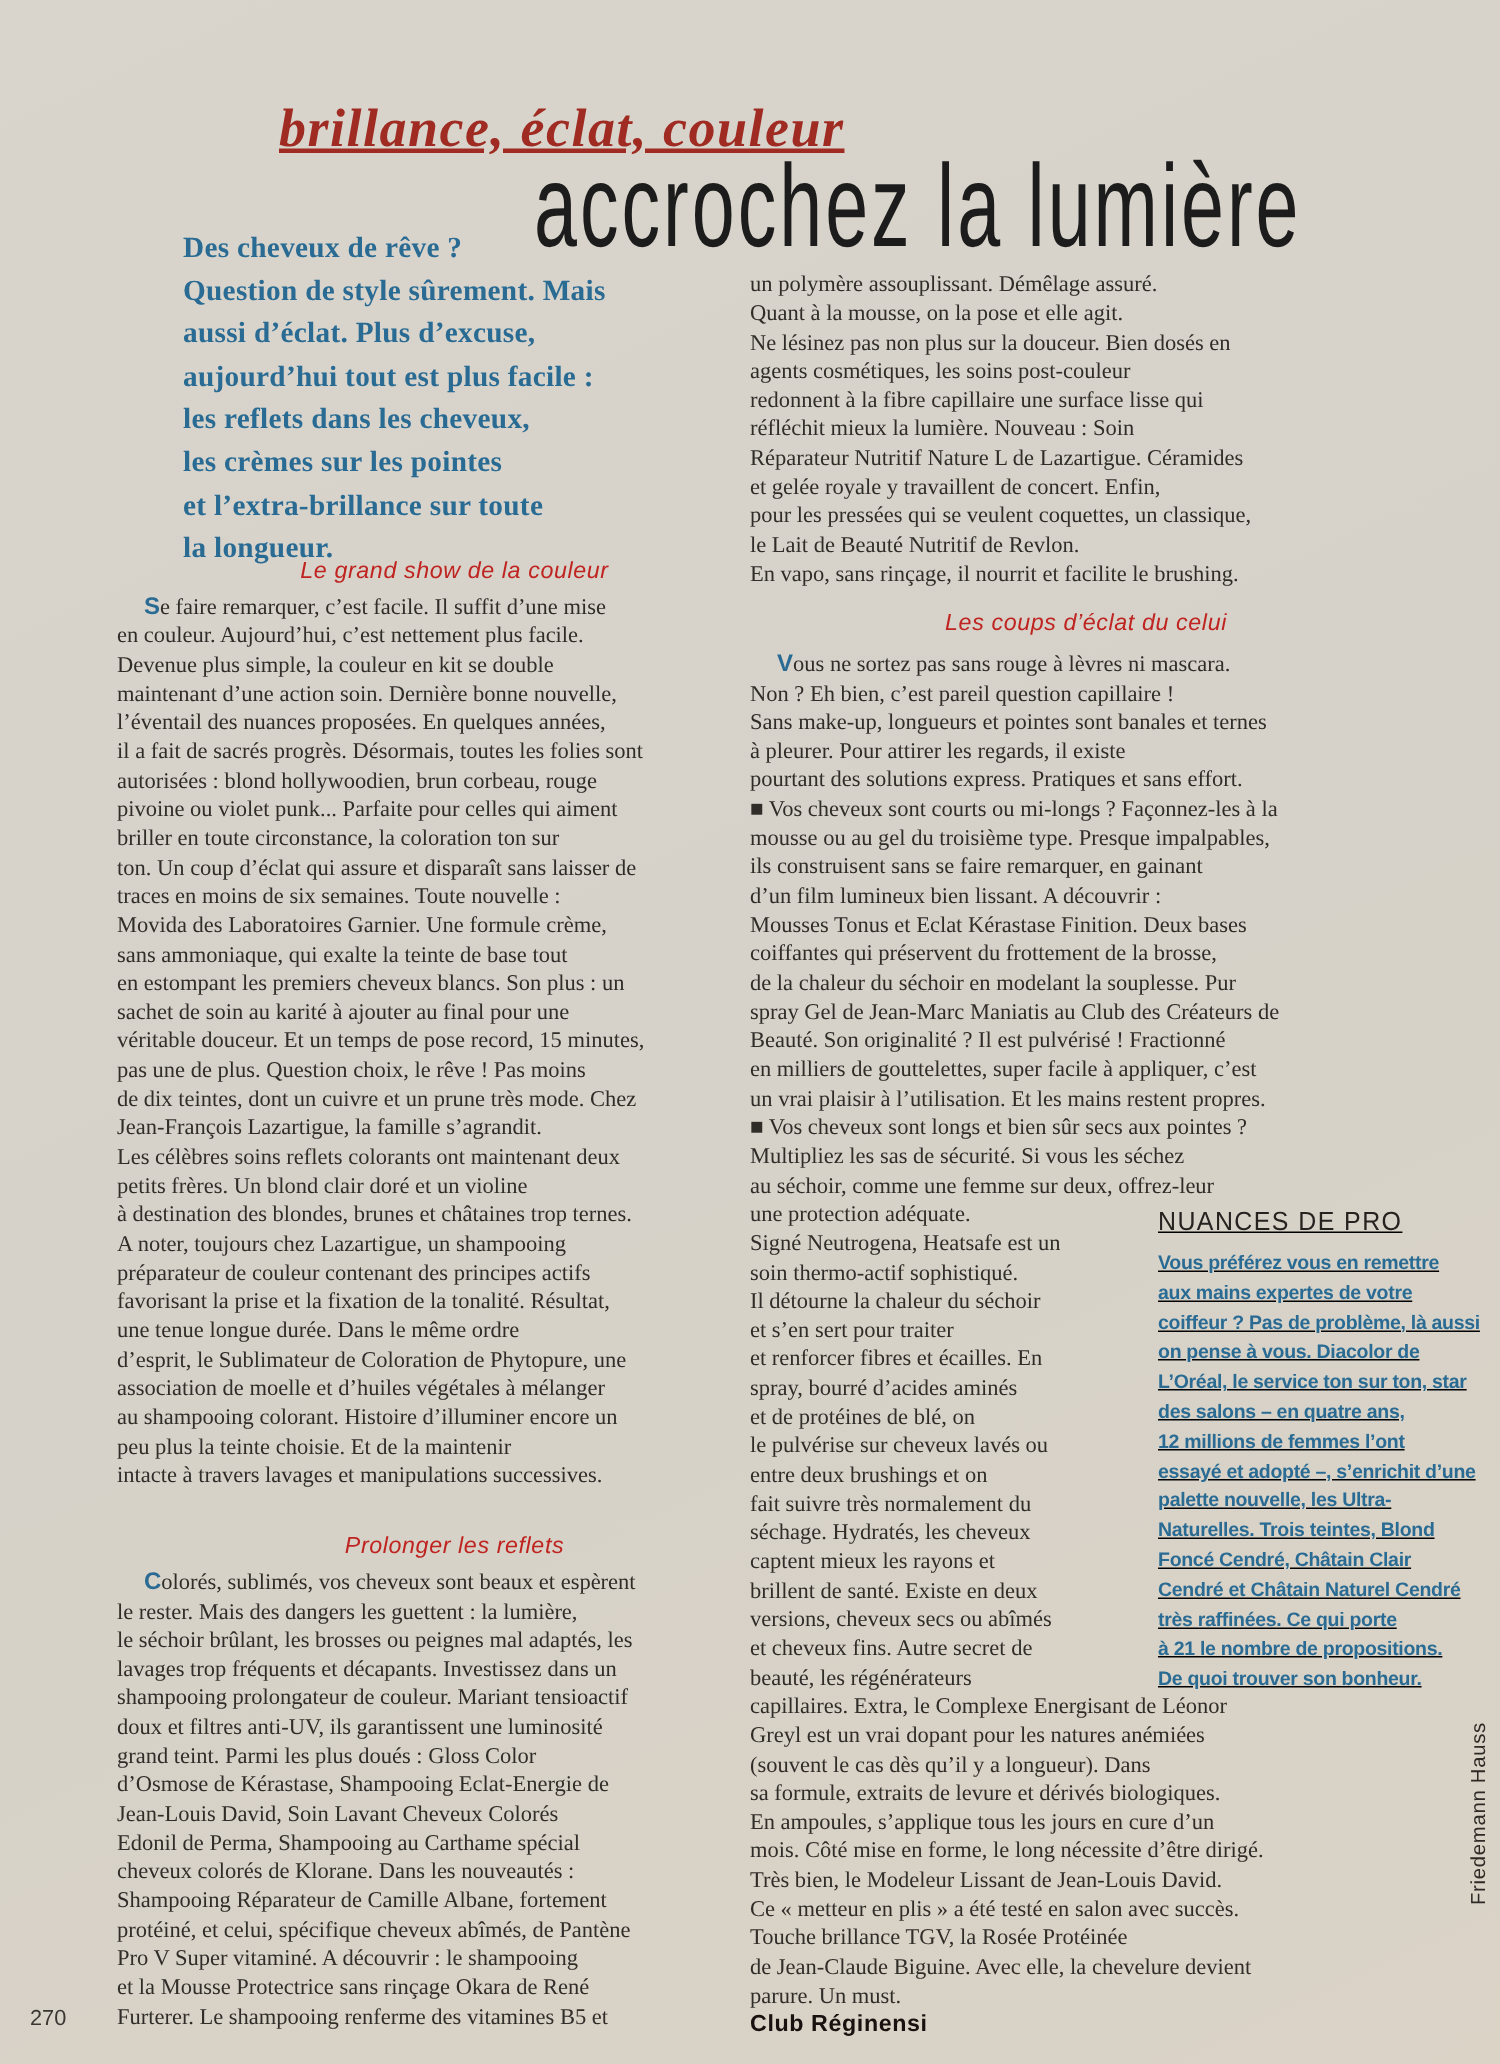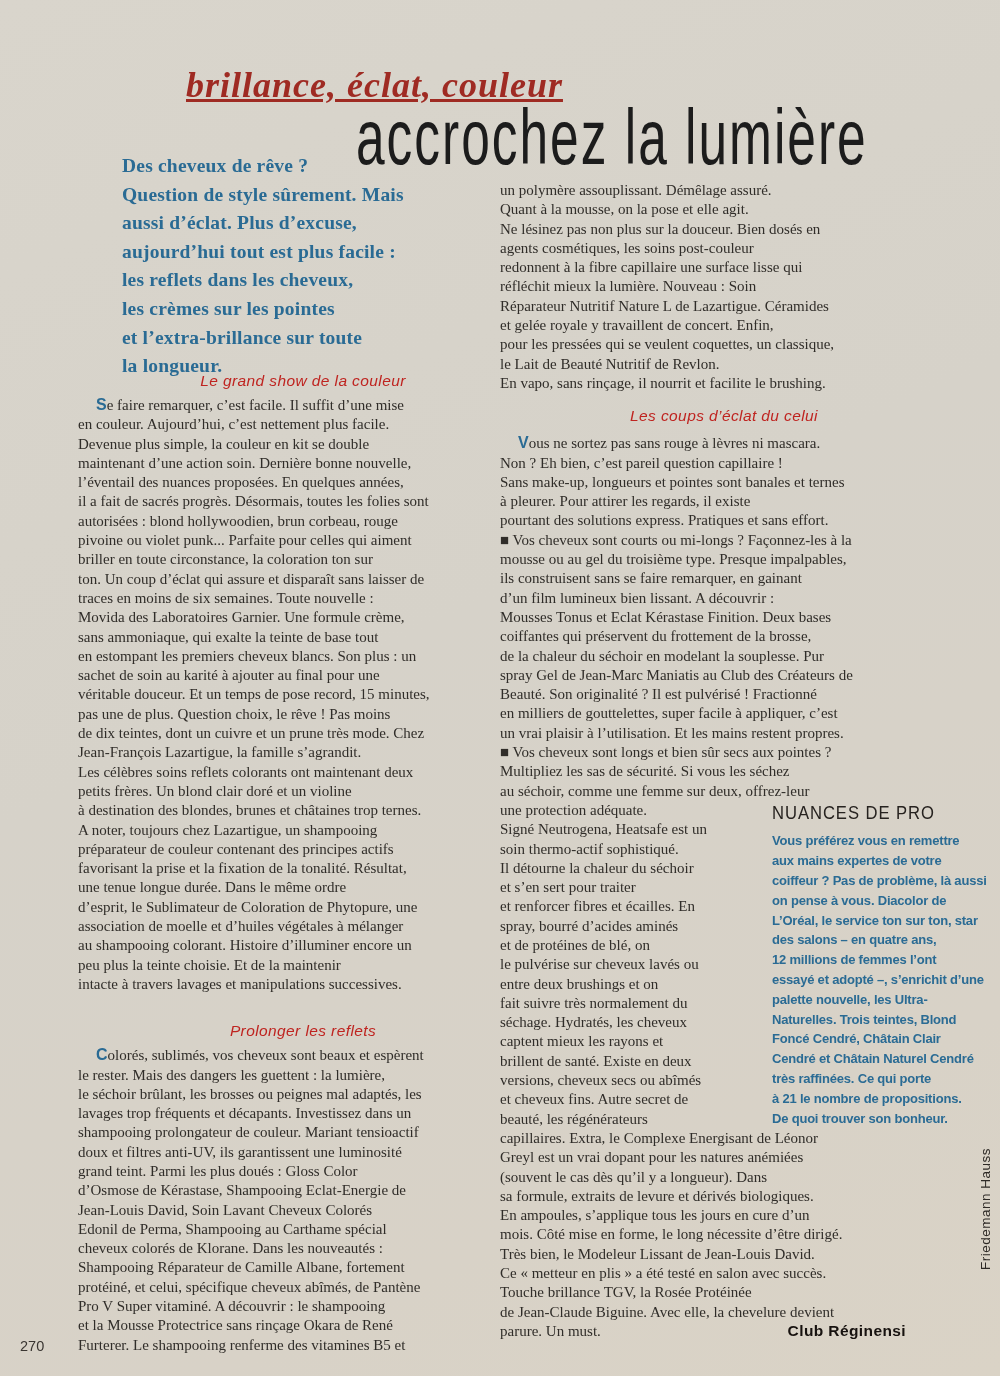--- a/index.html
+++ b/index.html
@@ -36,34 +36,34 @@
   .mt{margin-top:28px;}
   .mt2{margin-top:14px;margin-bottom:8px;}
   .body{
     font-family:"Liberation Serif",serif;font-size:15px;line-height:19.3px;
     color:#302d29;margin:0;white-space:pre;
   }
   .init{
     font-family:"Liberation Sans",sans-serif;font-weight:700;
     font-size:16px;color:#2a6b94;margin-left:18px;white-space:pre;
   }
-  .split{display:flex;align-items:center;gap:36px;}
+  .split{display:flex;align-items:flex-end;gap:36px;}
   .narrow{width:262px;}
-  .sidebar{width:186px;margin-left:29px;}
+  .sidebar{width:186px;margin-left:29px;text-decoration:underline;}
   .sidebar-title{
     font-family:"Liberation Sans",sans-serif;font-weight:400;
     font-size:17.5px;letter-spacing:1px;color:#26221f;
     margin:2px 0 7px 0;white-space:pre;transform:scaleX(0.95);transform-origin:0 0;
   }
   .sidebar-body{
     font-family:"Liberation Sans",sans-serif;font-weight:700;
     font-size:13px;line-height:19.8px;letter-spacing:-0.2px;
     color:#2a6b94;white-space:pre;margin:0;
   }
-  .last-line{display:flex;justify-content:space-between;align-items:baseline;}
+  .last-line{display:flex;justify-content:space-between;align-items:baseline;flex-direction:column;}
   .sig{
     font-family:"Liberation Sans",sans-serif;font-weight:700;
     font-size:15.5px;letter-spacing:0.4px;color:#17120f;margin-right:42px;white-space:pre;
   }
   .page-number{
     position:absolute;left:20px;top:1338px;
     font-family:"Liberation Sans",sans-serif;font-size:14.5px;color:#3a3632;white-space:pre;
   }
   .credit{
     position:absolute;right:7px;top:1148px;

